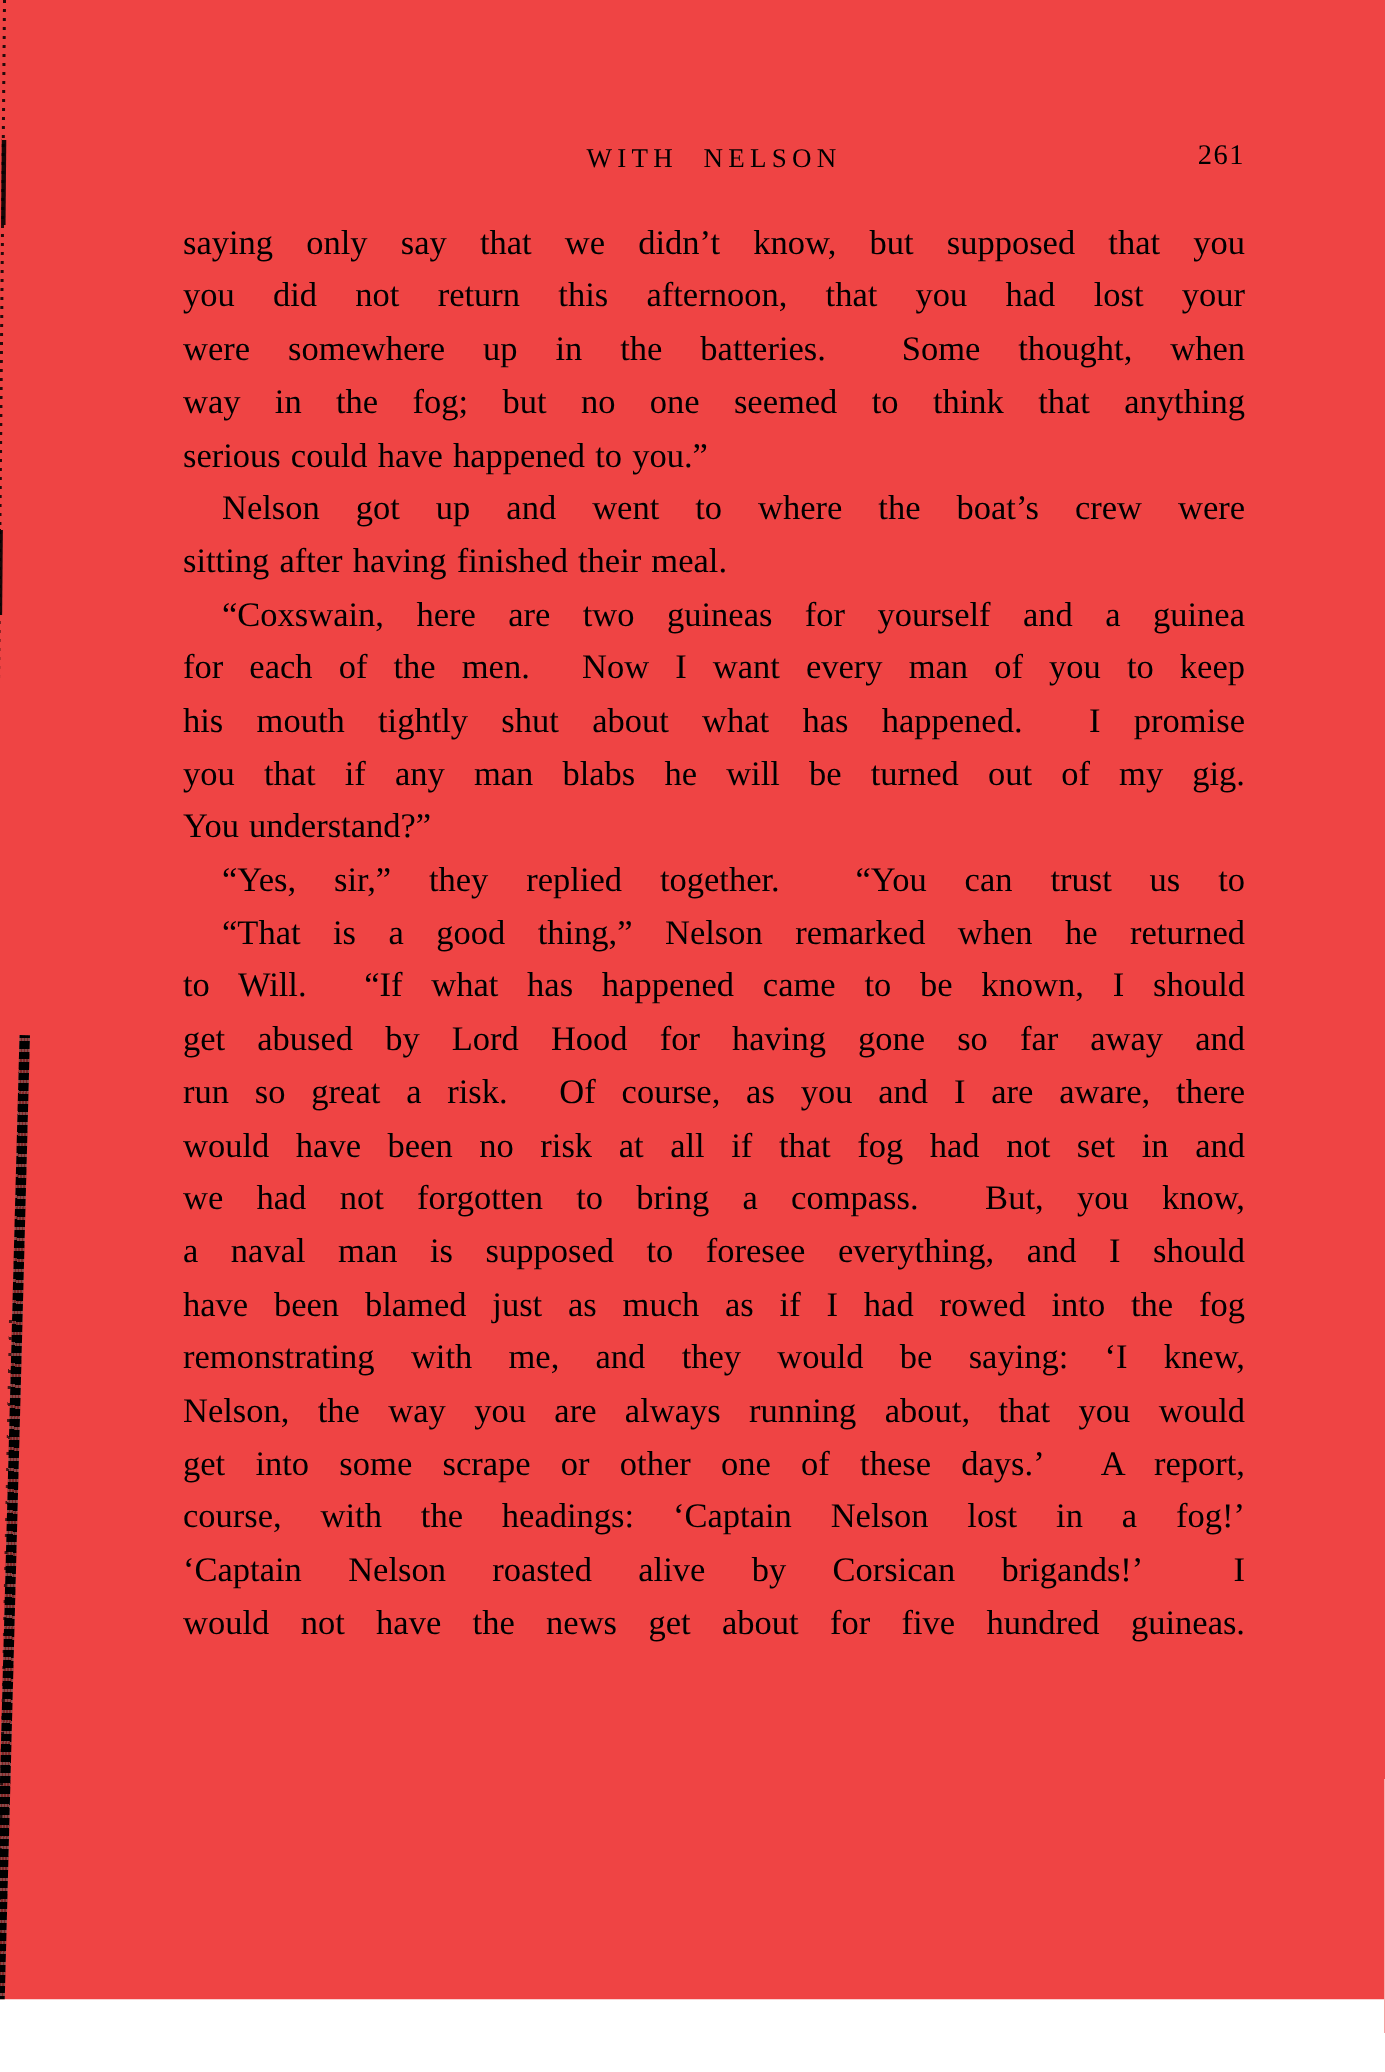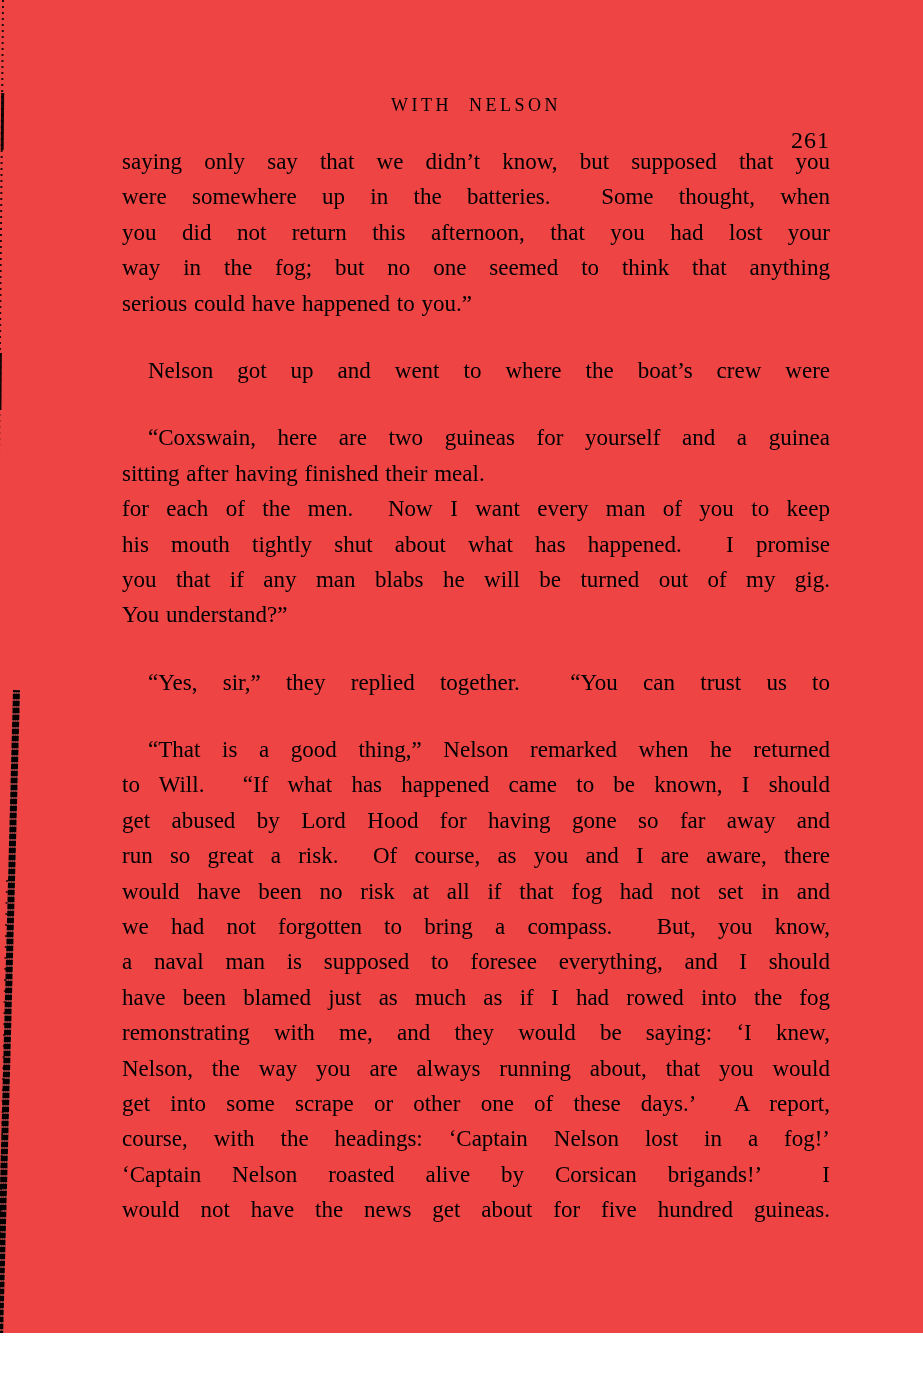--- a/index.html
+++ b/index.html
@@ -55,67 +55,66 @@
     display: block;
     text-align: center;
     font-size: 18px;
     line-height: 26px;
     letter-spacing: 3.5px;
     word-spacing: 9px;
   }
   .page-num {
     position: absolute;
     right: 0; top: -2px;
-    font-size: 24px;
+    font-size: 19px;
     line-height: 28px;
     letter-spacing: 1px;
-    margin-top: 36px;
   }
 
   
   .body-text {
     position: absolute;
     left: 122px; top: 144px;
     width: 708px;
     font-size: 23px;
   }
   .line {
     height: 35.4px;
     line-height: 35.4px;
     text-align: justify;
     text-align-last: justify;
     white-space: pre-wrap;
     word-spacing: 1px;
   }
-  .line.indent { padding-left: 26px; margin-top: 32px; }
+  .line.indent { padding-left: 26px; }
   .line.short  { text-align-last: left; }
 </style>
 </head>
 <body>
 
 <div class="page">
 
   <div class="gutter g1"></div>
   <div class="gutter g2"></div>
   <div class="gutter g3"></div>
 
   <div class="running-head">
     <span class="head-title">WITH NELSON</span>
     <span class="page-num">261</span>
   </div>
 
   <div class="body-text">
     <div class="line">saying only say that we didn’t know, but supposed that you</div>
+    <div class="line">you did not return this afternoon, that you had lost your</div>
     <div class="line">were somewhere up in the batteries.  Some thought, when</div>
-    <div class="line">you did not return this afternoon, that you had lost your</div>
     <div class="line">way in the fog; but no one seemed to think that anything</div>
     <div class="line short">serious could have happened to you.”</div>
     <div class="line indent">Nelson got up and went to where the boat’s crew were</div>
+    <div class="line short">sitting after having finished their meal.</div>
     <div class="line indent">“Coxswain, here are two guineas for yourself and a guinea</div>
-    <div class="line short">sitting after having finished their meal.</div>
     <div class="line">for each of the men.  Now I want every man of you to keep</div>
     <div class="line">his mouth tightly shut about what has happened.  I promise</div>
     <div class="line">you that if any man blabs he will be turned out of my gig.</div>
     <div class="line short">You understand?”</div>
     <div class="line indent">“Yes, sir,” they replied together.  “You can trust us to</div>
     <div class="line indent">“That is a good thing,” Nelson remarked when he returned</div>
     <div class="line">to Will.  “If what has happened came to be known, I should</div>
     <div class="line">get abused by Lord Hood for having gone so far away and</div>
     <div class="line">run so great a risk.  Of course, as you and I are aware, there</div>
     <div class="line">would have been no risk at all if that fog had not set in and</div>

